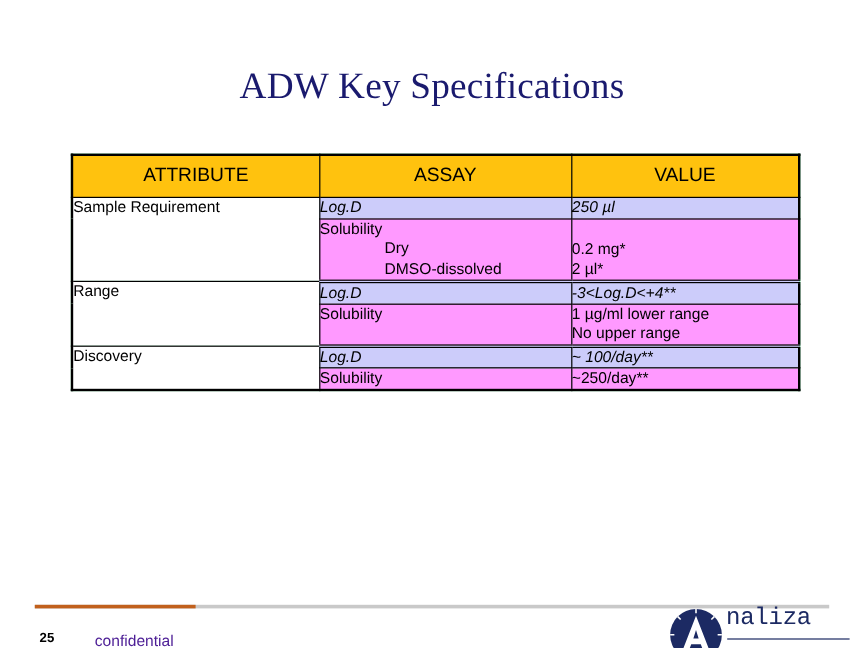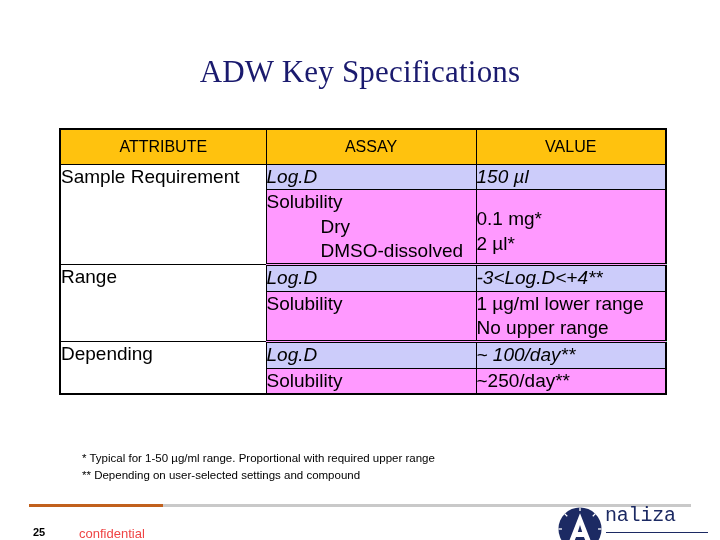--- a/index.html
+++ b/index.html
@@ -50,21 +50,21 @@
     background: #86efac;
   }
   table.spec col.c-attr  { width: 206px; }
   table.spec col.c-assay { width: 210px; }
   table.spec col.c-value { width: 190px; }
 
   table.spec th, table.spec td {
     border: 1px solid #000000;
     padding: 0;
     vertical-align: top;
-    font-size: 19px;
+    font-size: 13px;
     color: #000000;
     line-height: 1.28;
   }
 
   
   table.spec thead th {
     background: #ffc20e;
     text-align: center;
     font-weight: normal;
     font-size: 16px;
@@ -137,21 +137,21 @@
     top: 510px;
     font-size: 11px;
     font-weight: bold;
     color: #000000;
   }
   #footer-label {
     position: absolute;
     left: 79px;
     top: 510px;
     font-size: 13px;
-    color: #ef4444;
+    color: #4c1d95;
   }
 
   
   #logo {
     position: absolute;
     left: 558px;
     top: 489px;
     width: 152px;
     height: 48px;
   }
@@ -210,66 +210,62 @@
           <th>ATTRIBUTE</th>
           <th>ASSAY</th>
           <th>VALUE</th>
         </tr>
       </thead>
       <tbody>
 
         <tr>
           <td class="attr" rowspan="2">Sample Requirement</td>
           <td class="assay bg-blue">Log.D</td>
-          <td class="value bg-blue">150 µl</td>
+          <td class="value bg-blue">250 µl</td>
         </tr>
         <tr>
           <td class="assay bg-pink">
             <span class="line">Solubility</span>
             <span class="indent-1">Dry</span>
             <span class="indent-1">DMSO-dissolved</span>
           </td>
           <td class="value bg-pink">
             <span class="spacer-line"></span>
-            <span class="line">0.1 mg*</span>
+            <span class="line">0.2 mg*</span>
             <span class="line">2 µl*</span>
           </td>
         </tr>
 
         <tr>
           <td class="attr grp-top-attr" rowspan="2">Range</td>
           <td class="assay bg-blue grp-top-assay">Log.D</td>
           <td class="value bg-blue grp-top-value">-3&lt;Log.D&lt;+4**</td>
         </tr>
         <tr>
           <td class="assay bg-pink">Solubility</td>
           <td class="value bg-pink">
             <span class="line">1 µg/ml lower range</span>
             <span class="line">No upper range</span>
           </td>
         </tr>
 
         <tr>
-          <td class="attr grp-top-attr" rowspan="2">Depending</td>
+          <td class="attr grp-top-attr" rowspan="2">Discovery</td>
           <td class="assay bg-blue grp-top-assay">Log.D</td>
           <td class="value bg-blue grp-top-value">~ 100/day**</td>
         </tr>
         <tr>
           <td class="assay bg-pink">Solubility</td>
           <td class="value bg-pink">~250/day**</td>
         </tr>
 
       </tbody>
     </table>
   </div>
 
-  <div id="footnotes">
-    <div>* Typical for 1-50 µg/ml range. Proportional with required upper range</div>
-    <div>** Depending on user-selected settings and compound</div>
-  </div>
 
   <div id="footer-rule">
     <div id="footer-rule-accent"></div>
   </div>
 
   <div id="page-number">25</div>
   <div id="footer-label">confidential</div>
 
   <div id="logo">
     <svg id="logo-mark" viewBox="0 0 100 100">

